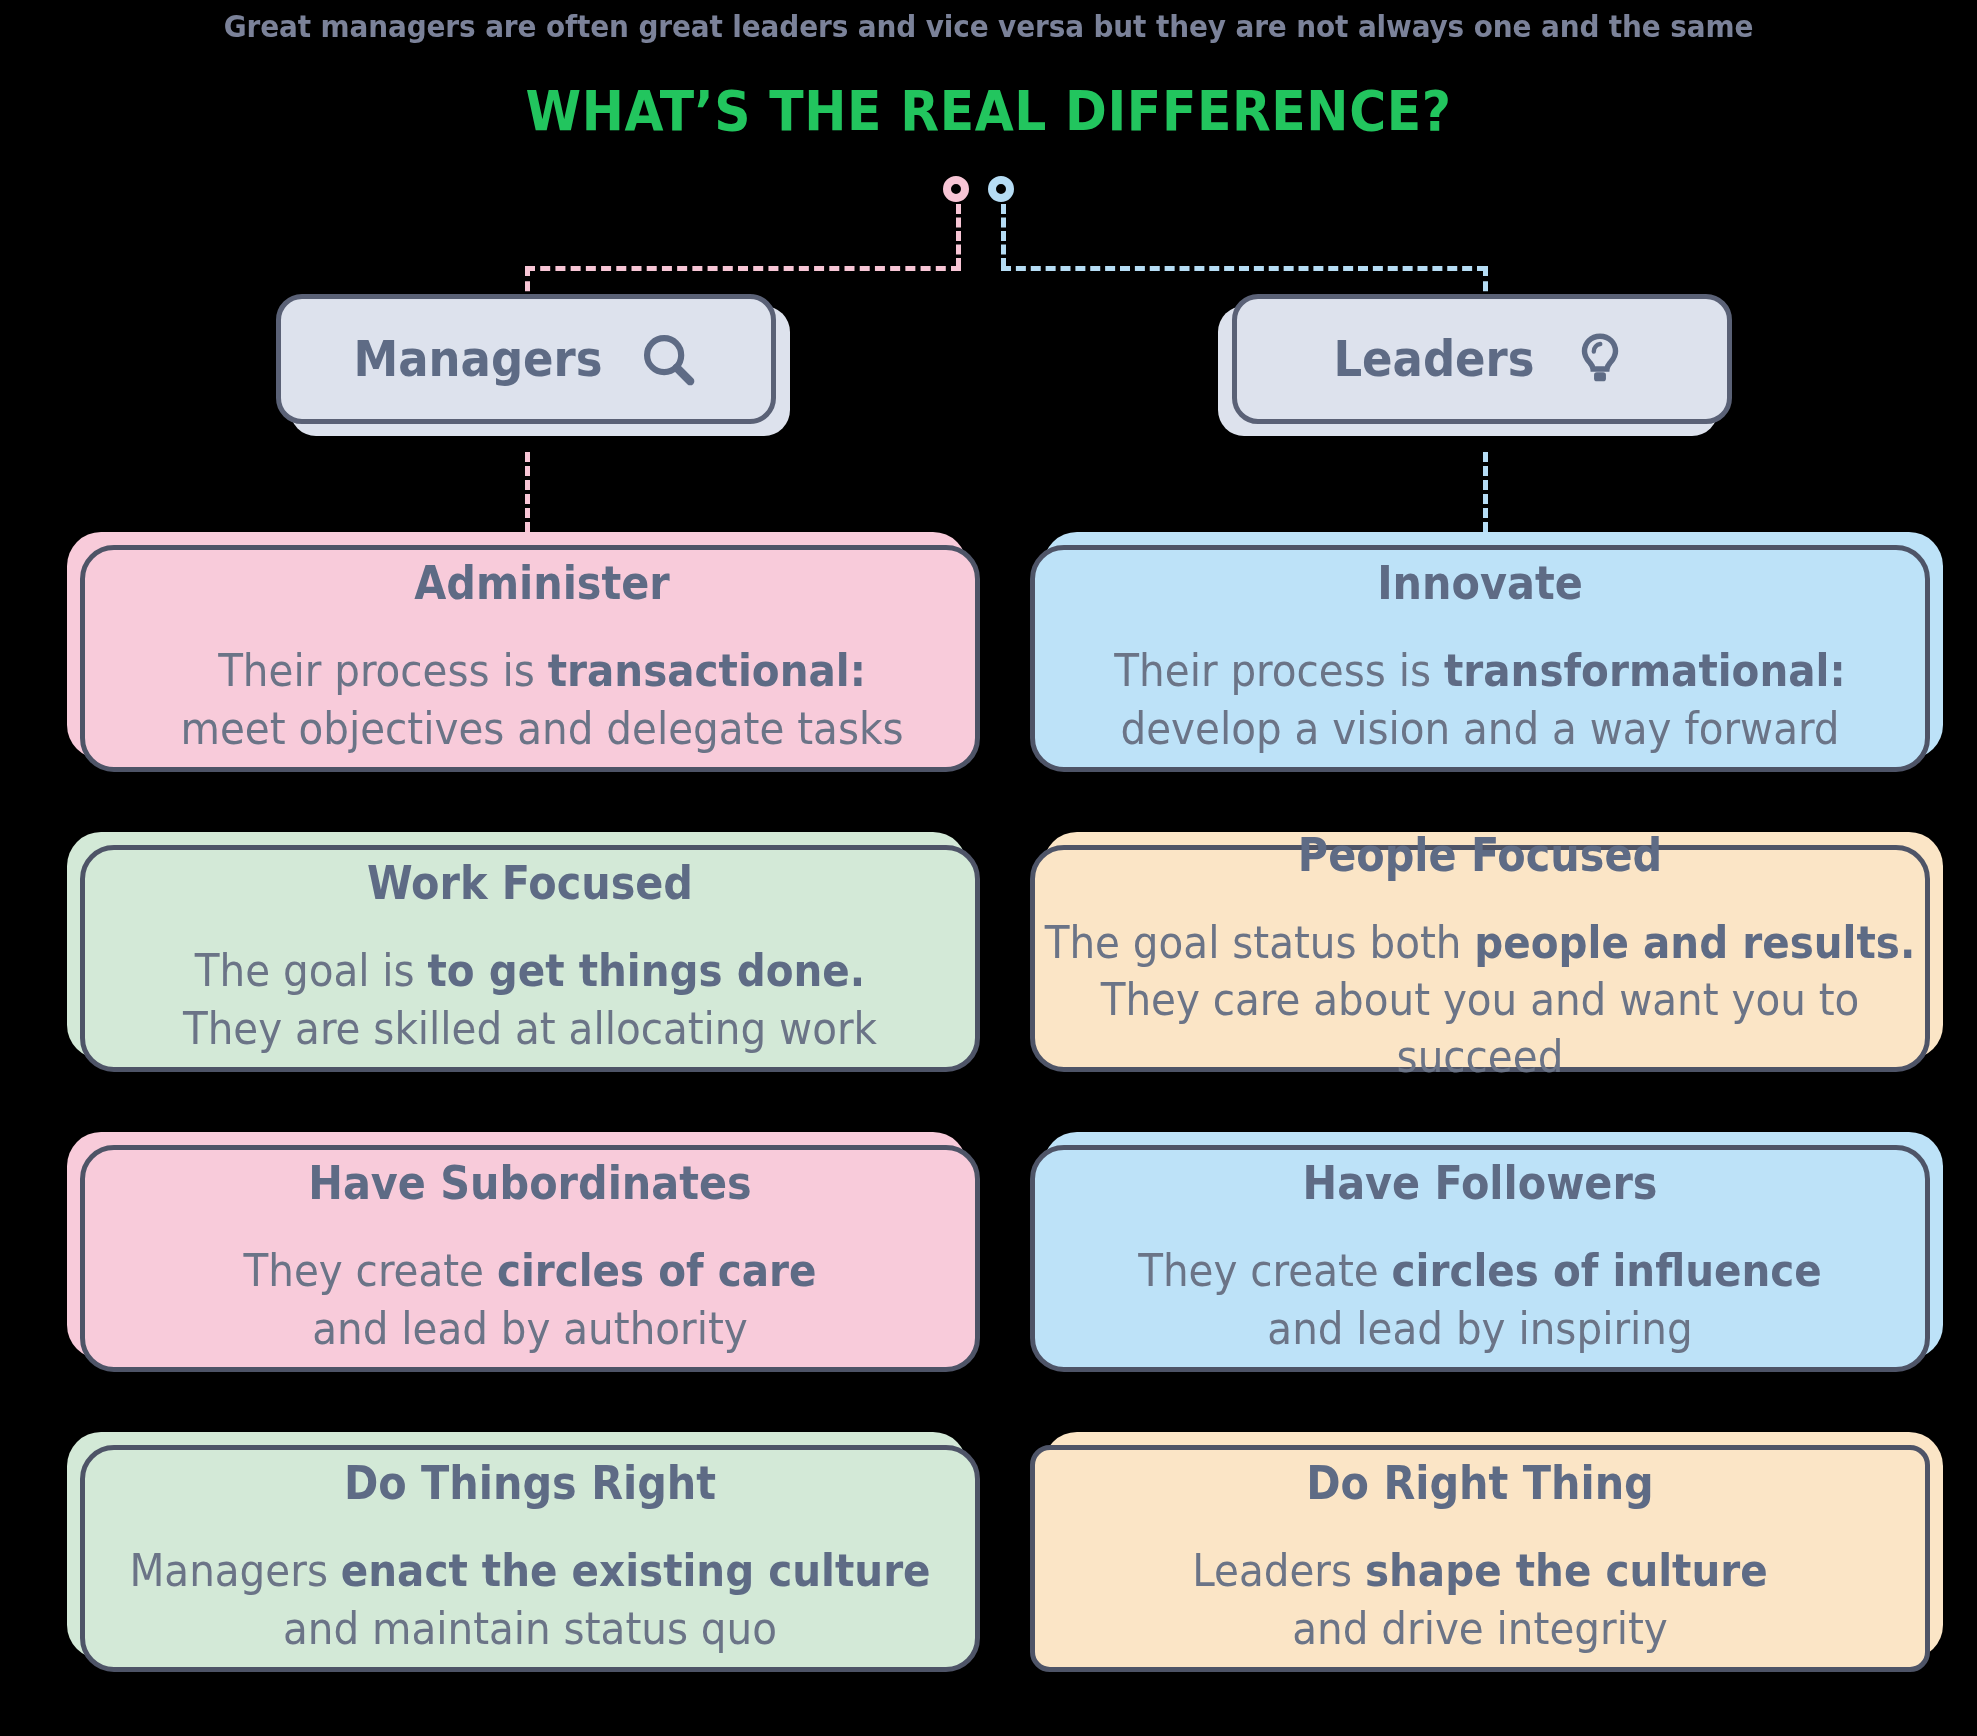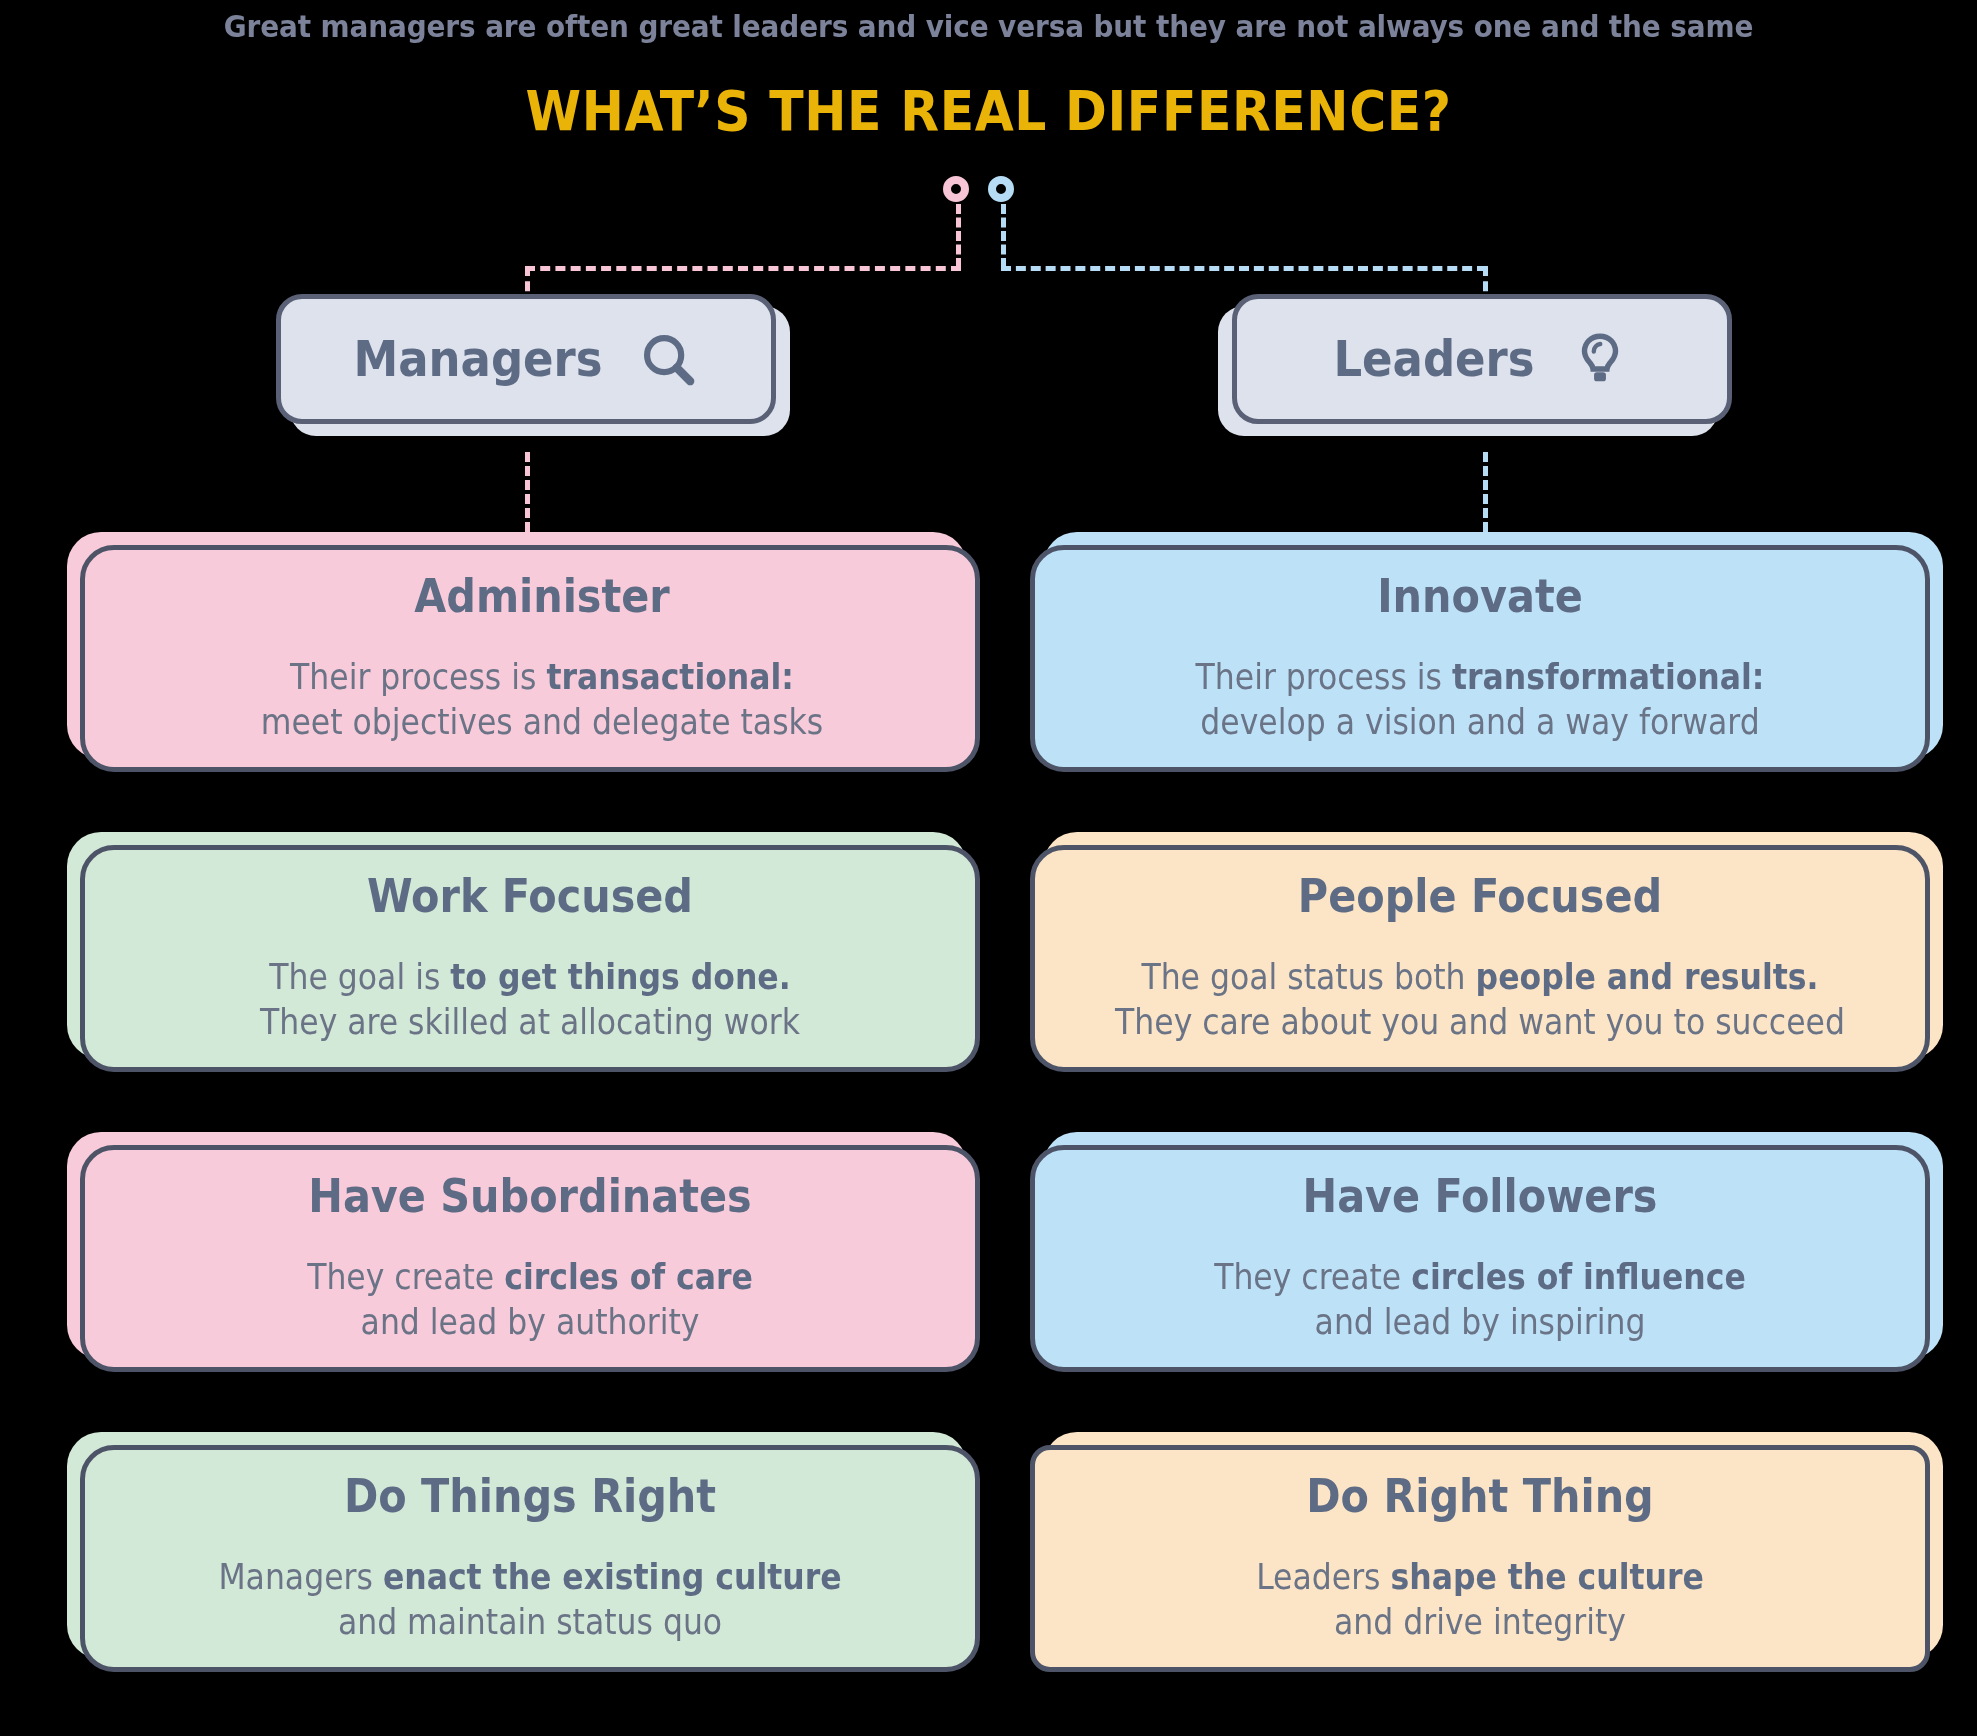--- a/index.html
+++ b/index.html
@@ -31,21 +31,21 @@
   }
   .title {
     position: absolute;
     top: 78px;
     left: 0;
     width: 1977px;
     text-align: center;
     font-size: 56px;
     font-weight: 800;
     letter-spacing: 0.6px;
-    color: #eab308;
+    color: #22c55e;
     white-space: nowrap;
   }
 
   
   .dot {
     position: absolute;
     width: 26px;
     height: 26px;
     border-radius: 50%;
     box-sizing: border-box;
@@ -140,21 +140,21 @@
   .card.right .front { left: 0; }
 
   .card-title {
     font-size: 46px;
     font-weight: 700;
     color: #5e6b85;
     line-height: 1;
     margin-bottom: 36px;
   }
   .card-body {
-    font-size: 35px;
+    font-size: 45px;
     font-weight: 400;
     color: #6b7487;
     line-height: 1.27;
   }
   .card-body b { font-weight: 700; color: #5e6b85; }
 </style>
 </head>
 <body>
 
 <div class="subtitle">Great managers are often great leaders and vice versa but they are not always one and the same</div>

